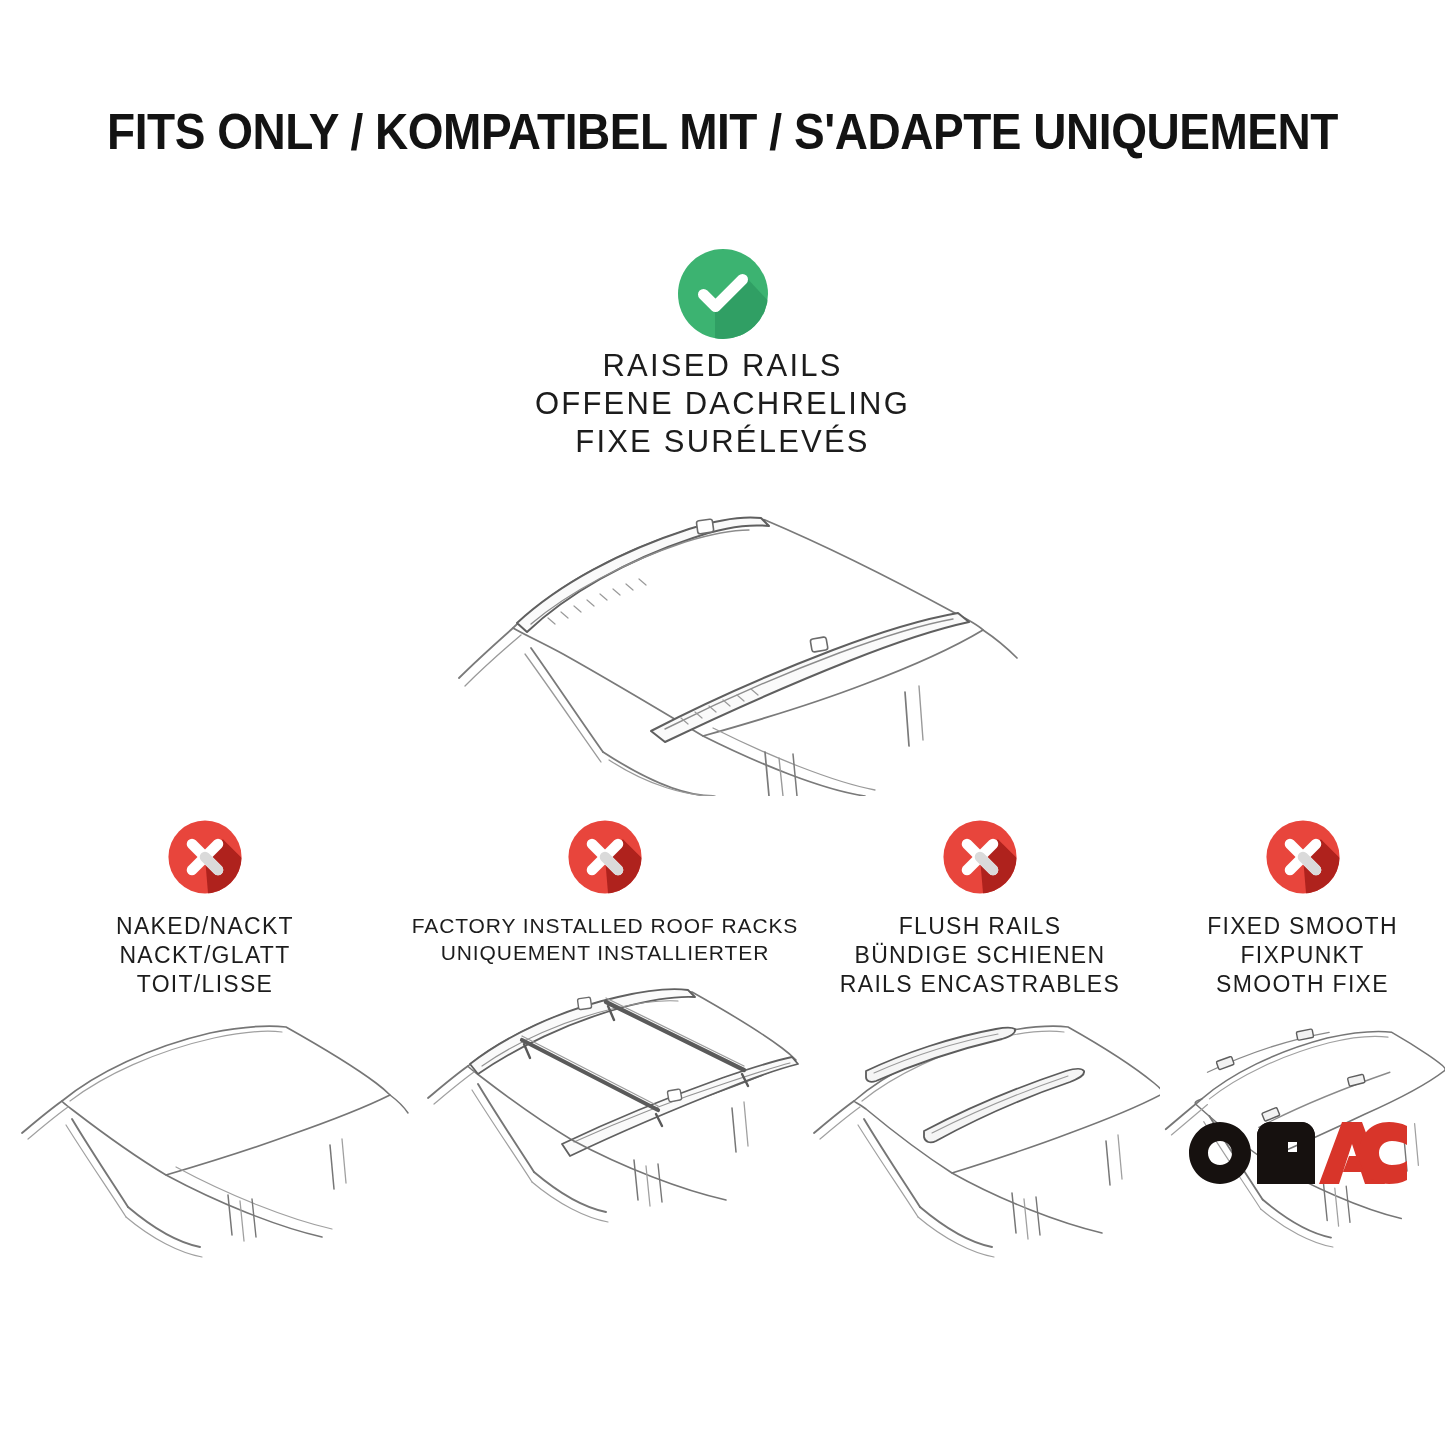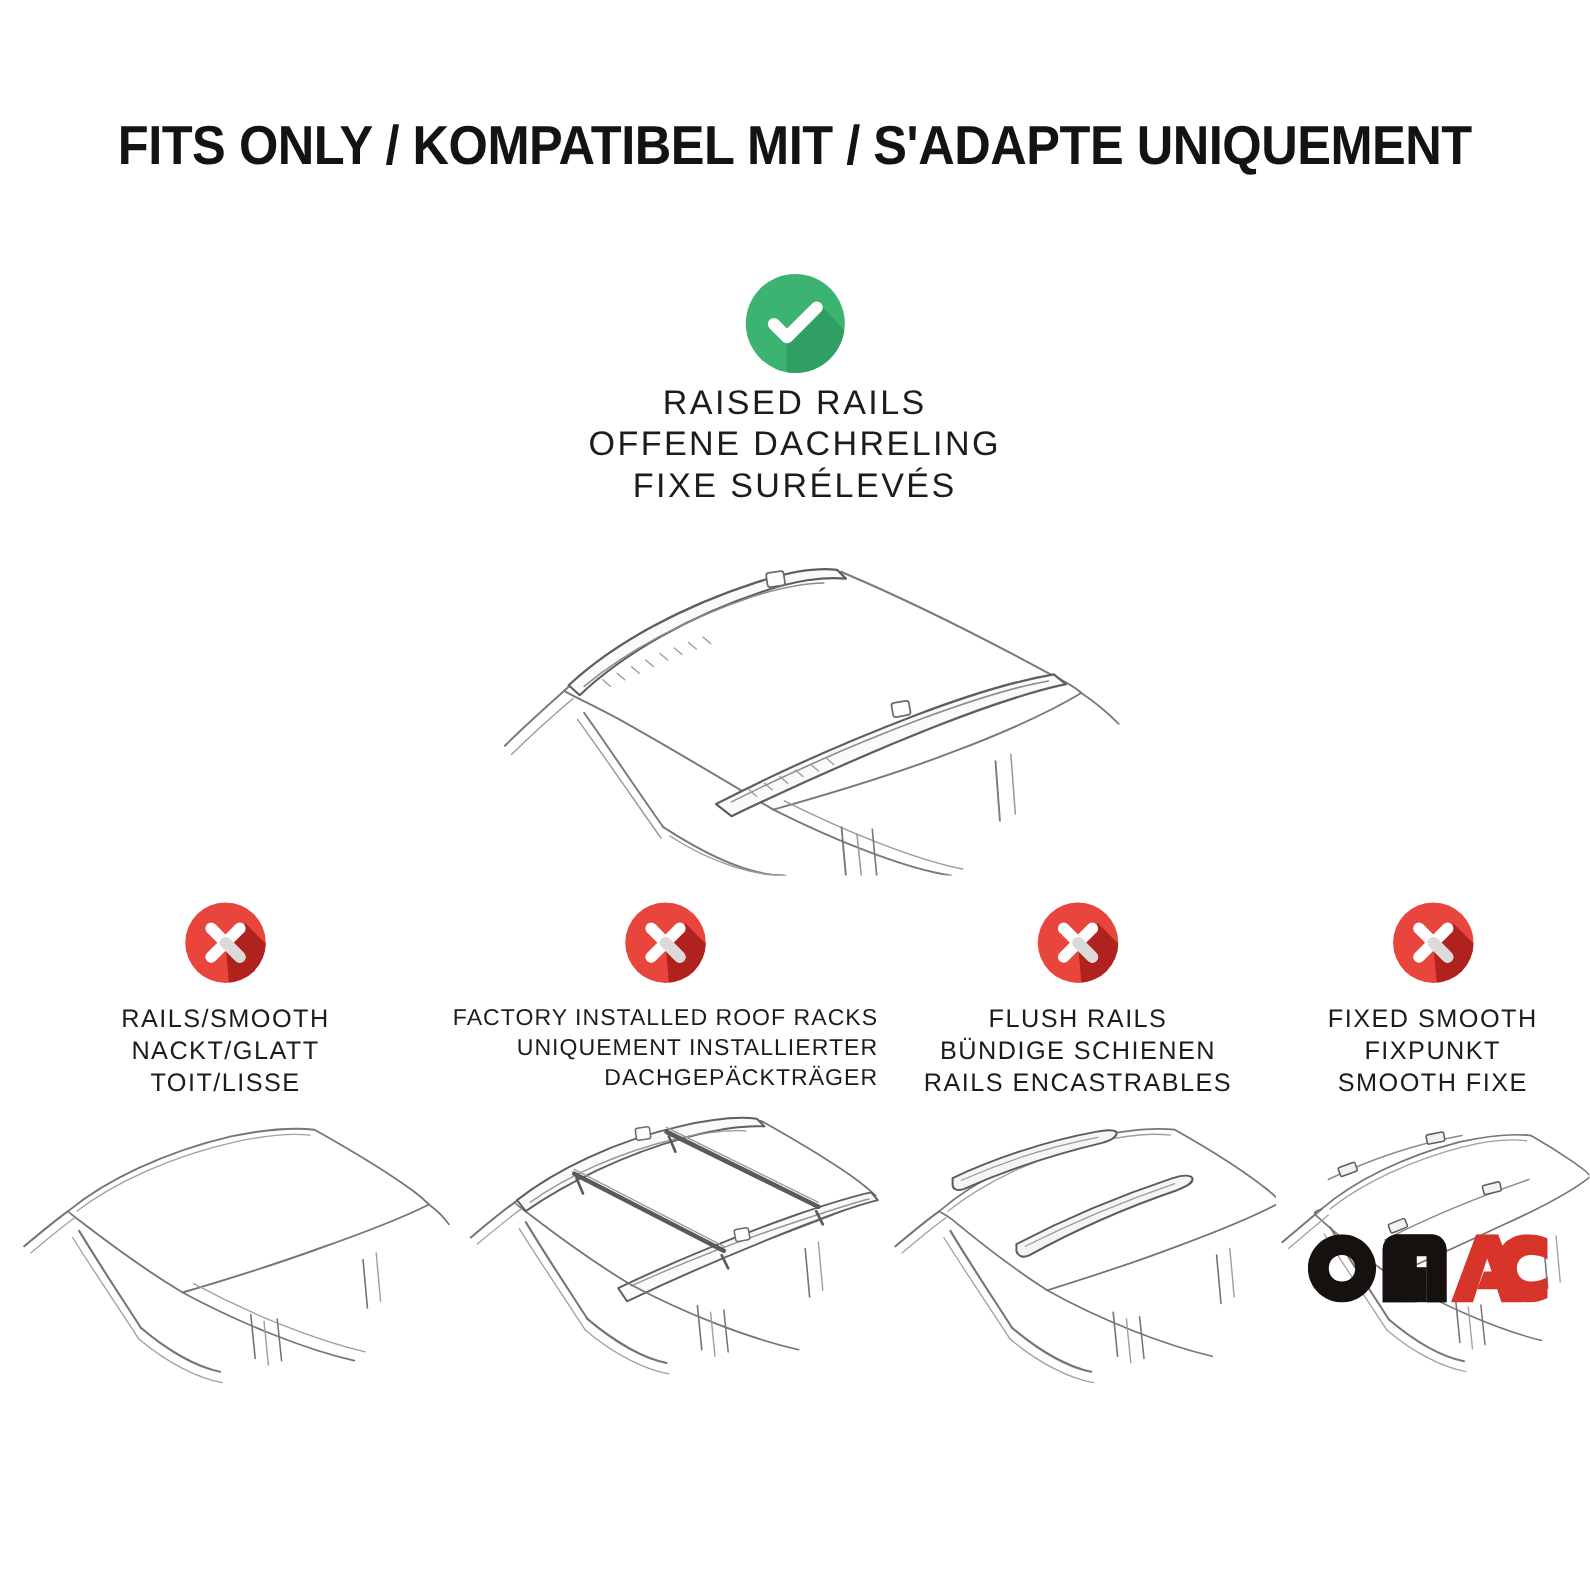--- a/index.html
+++ b/index.html
@@ -99,21 +99,21 @@
     margin-top:16px;
     text-align:center;
     font-family:"Liberation Sans", sans-serif;
     font-weight:400;
     font-size:23px;
     line-height:29px;
     letter-spacing:1.3px;
     color:#1c1c1c;
     white-space:nowrap;
   }
-  .cell.c2 .cell-labels { font-size:21px; line-height:27px; letter-spacing:0.9px;text-align:right; }
+  .cell.c2 .cell-labels { font-size:21px; line-height:27px; letter-spacing:0.9px; }
 
   .cell-art {
     margin-top:10px;
     width:100%;
     height:250px;
   }
   .cell-art svg { display:block; width:100%; height:100%; }
 
   
   .logo {
@@ -222,21 +222,21 @@
             <path d="M48 48 L70 26 L96 52 L96 96 L52 96 Z" fill="#A81E19" opacity="0.9"></path>
           </g>
           <g stroke="#FFFFFF" stroke-width="13" stroke-linecap="round">
             <line x1="32" y1="32" x2="64" y2="64"></line>
             <line x1="64" y1="32" x2="32" y2="64"></line>
           </g>
           <line x1="48" y1="48" x2="64" y2="64" stroke="#DADADA" stroke-width="13" stroke-linecap="round"></line>
         </svg>
       </div>
       <div class="cell-labels">
-        <div>RAILS/SMOOTH</div>
+        <div>NAKED/NACKT</div>
         <div>NACKT/GLATT</div>
         <div>TOIT/LISSE</div>
       </div>
       <div class="cell-art">
         <svg viewBox="0 0 410 250" xmlns="http://www.w3.org/2000/svg" fill="none" stroke="#6f6f6f" stroke-width="1.9" stroke-linecap="round" stroke-linejoin="round">
 
           <path d="M62 92 C96 64 150 38 210 24 C240 18 268 16 286 18
                    C318 36 352 56 376 74 C384 80 388 84 390 86
                    C366 98 330 112 290 126 C246 142 200 156 166 166
                    C136 148 100 122 74 102 C66 96 62 93 62 92 Z" stroke="#767676" stroke-width="1.7"></path>
@@ -279,21 +279,20 @@
           <g stroke="#FFFFFF" stroke-width="13" stroke-linecap="round">
             <line x1="32" y1="32" x2="64" y2="64"></line>
             <line x1="64" y1="32" x2="32" y2="64"></line>
           </g>
           <line x1="48" y1="48" x2="64" y2="64" stroke="#DADADA" stroke-width="13" stroke-linecap="round"></line>
         </svg>
       </div>
       <div class="cell-labels">
         <div>FACTORY INSTALLED ROOF RACKS</div>
         <div>UNIQUEMENT INSTALLIERTER</div>
-        <div>DACHGEPÄCKTRÄGER</div>
       </div>
       <div class="cell-art">
         <svg viewBox="0 0 390 250" xmlns="http://www.w3.org/2000/svg" fill="none" stroke="#6f6f6f" stroke-width="1.9" stroke-linecap="round" stroke-linejoin="round">
 
           <path d="M58 90 C92 62 146 36 206 22 C236 16 264 14 282 16
                    C314 34 348 54 372 72 C380 78 384 82 386 84
                    C362 96 326 110 286 124 C242 140 196 154 162 164
                    C132 146 96 120 70 100 C62 94 58 91 58 90 Z" stroke="#767676" stroke-width="1.6"></path>
 
           <path d="M60 88 C96 60 150 34 208 21 C238 14 262 12 278 14

